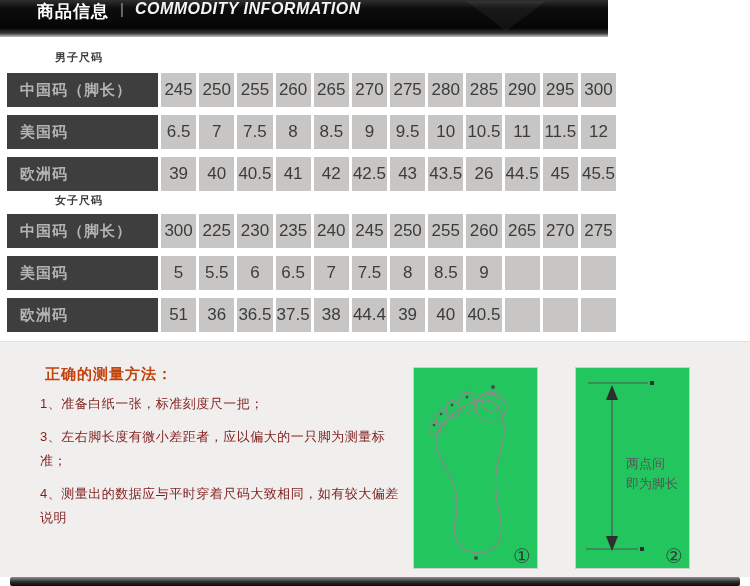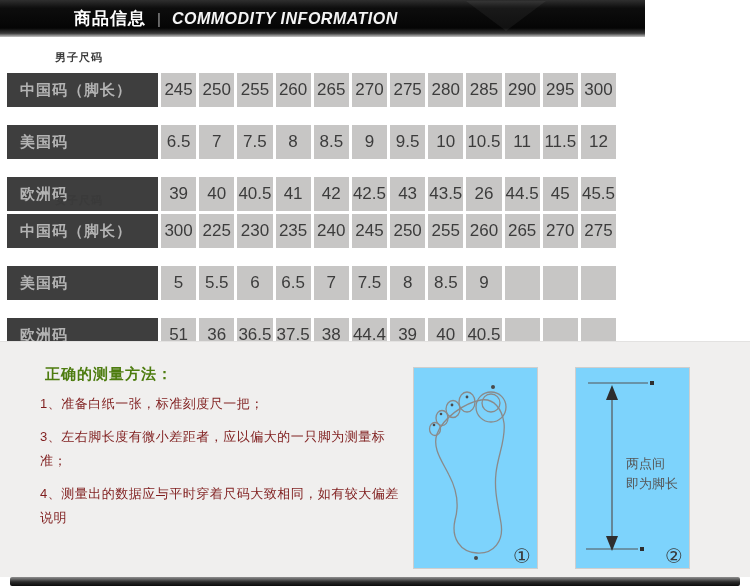--- a/index.html
+++ b/index.html
@@ -2,52 +2,52 @@
 <html><head>
 <meta charset="utf-8">
 <style>
   html,body{margin:0;padding:0;background:#fff;}
   .page{position:relative;width:750px;height:586px;background:#ffffff;overflow:hidden;
         font-family:"Liberation Sans","DejaVu Sans",sans-serif;}
 
   
   .banner{position:absolute;left:0;top:0;width:608px;height:37px;
           background:linear-gradient(180deg,#2f2f2f 0%,#0d0d0d 22%,#050505 76%,#3a3a3a 90%,#c6c6c6 100%);
-          display:flex;align-items:center;padding-left:37px;}
+          display:flex;}
   .banner .wm{position:absolute;left:466px;top:1px;width:0;height:0;
           border-left:40px solid transparent;border-right:40px solid transparent;
           border-top:30px solid rgba(255,255,255,0.05);}
   .banner .zh{margin-left:37px;color:#ffffff;font-size:17px;font-weight:bold;letter-spacing:1px;}
   .banner .div{color:#9a9a9a;margin:0 11px;font-size:15px;}
   .banner .en{color:#f4f4f4;font-size:16px;font-weight:bold;font-style:italic;letter-spacing:.5px;}
 
   
   .sec-title{position:absolute;left:55px;font-size:11px;font-weight:bold;color:#3a3a3a;letter-spacing:1px;}
   #men-title{top:50px;}
   #women-title{top:193px;}
 
   
-  .sizetable{position:absolute;left:7px;width:609px;display:flex;flex-direction:column;gap:18px;}
+  .sizetable{position:absolute;left:7px;width:609px;display:flex;flex-direction:column;gap:8px;}
   #men-table{top:73px;}
   #women-table{top:214px;}
   .trow{display:flex;gap:3px;height:34px;}
   .lcell{flex:none;width:151px;box-sizing:border-box;background:#3e3e3e;color:#b3b3b3;
          font-size:15px;font-weight:bold;display:flex;align-items:center;padding-left:13px;letter-spacing:1px;}
   .dcell{flex:1;background:#c7c6c5;color:#3c3c3c;font-size:17px;
          display:flex;align-items:center;justify-content:center;}
 
   
   .panel{position:absolute;left:0;top:341px;width:750px;height:236px;
          background:#f0efee;border-top:1px solid #e3e2e1;box-sizing:border-box;}
-  .m-title{position:absolute;left:45px;top:23px;font-size:15px;font-weight:bold;color:#4d7c0f;letter-spacing:1px;text-align:center;}
+  .m-title{position:absolute;left:45px;top:23px;font-size:15px;font-weight:bold;color:#c2410c;letter-spacing:1px;text-align:center;}
   .steps{position:absolute;left:40px;top:50px;width:365px;}
   .step{margin-bottom:9px;font-size:13px;color:#7f1d1d;line-height:24px;letter-spacing:.5px;}
   .step .cont{padding-left:22px;}
 
-  .figbox{position:absolute;top:25px;background:#7dd3fc;border:1px solid #cfcecd;box-sizing:border-box;}
+  .figbox{position:absolute;top:25px;background:#22c55e;border:1px solid #cfcecd;box-sizing:border-box;}
   #fig1{left:413px;width:125px;height:202px;}
   #fig2{left:575px;width:115px;height:202px;}
   .figbox svg{position:absolute;left:0;top:0;}
   .fignum{position:absolute;right:6px;bottom:2px;font-size:20px;color:#3a3a3a;line-height:1;}
 
   
   .footbar{position:absolute;left:10px;right:10px;bottom:0;height:9px;border-radius:2px;
            background:linear-gradient(180deg,#909090 0%,#2a2a2a 55%,#0b0b0b 100%);}
 </style>
 </head>

